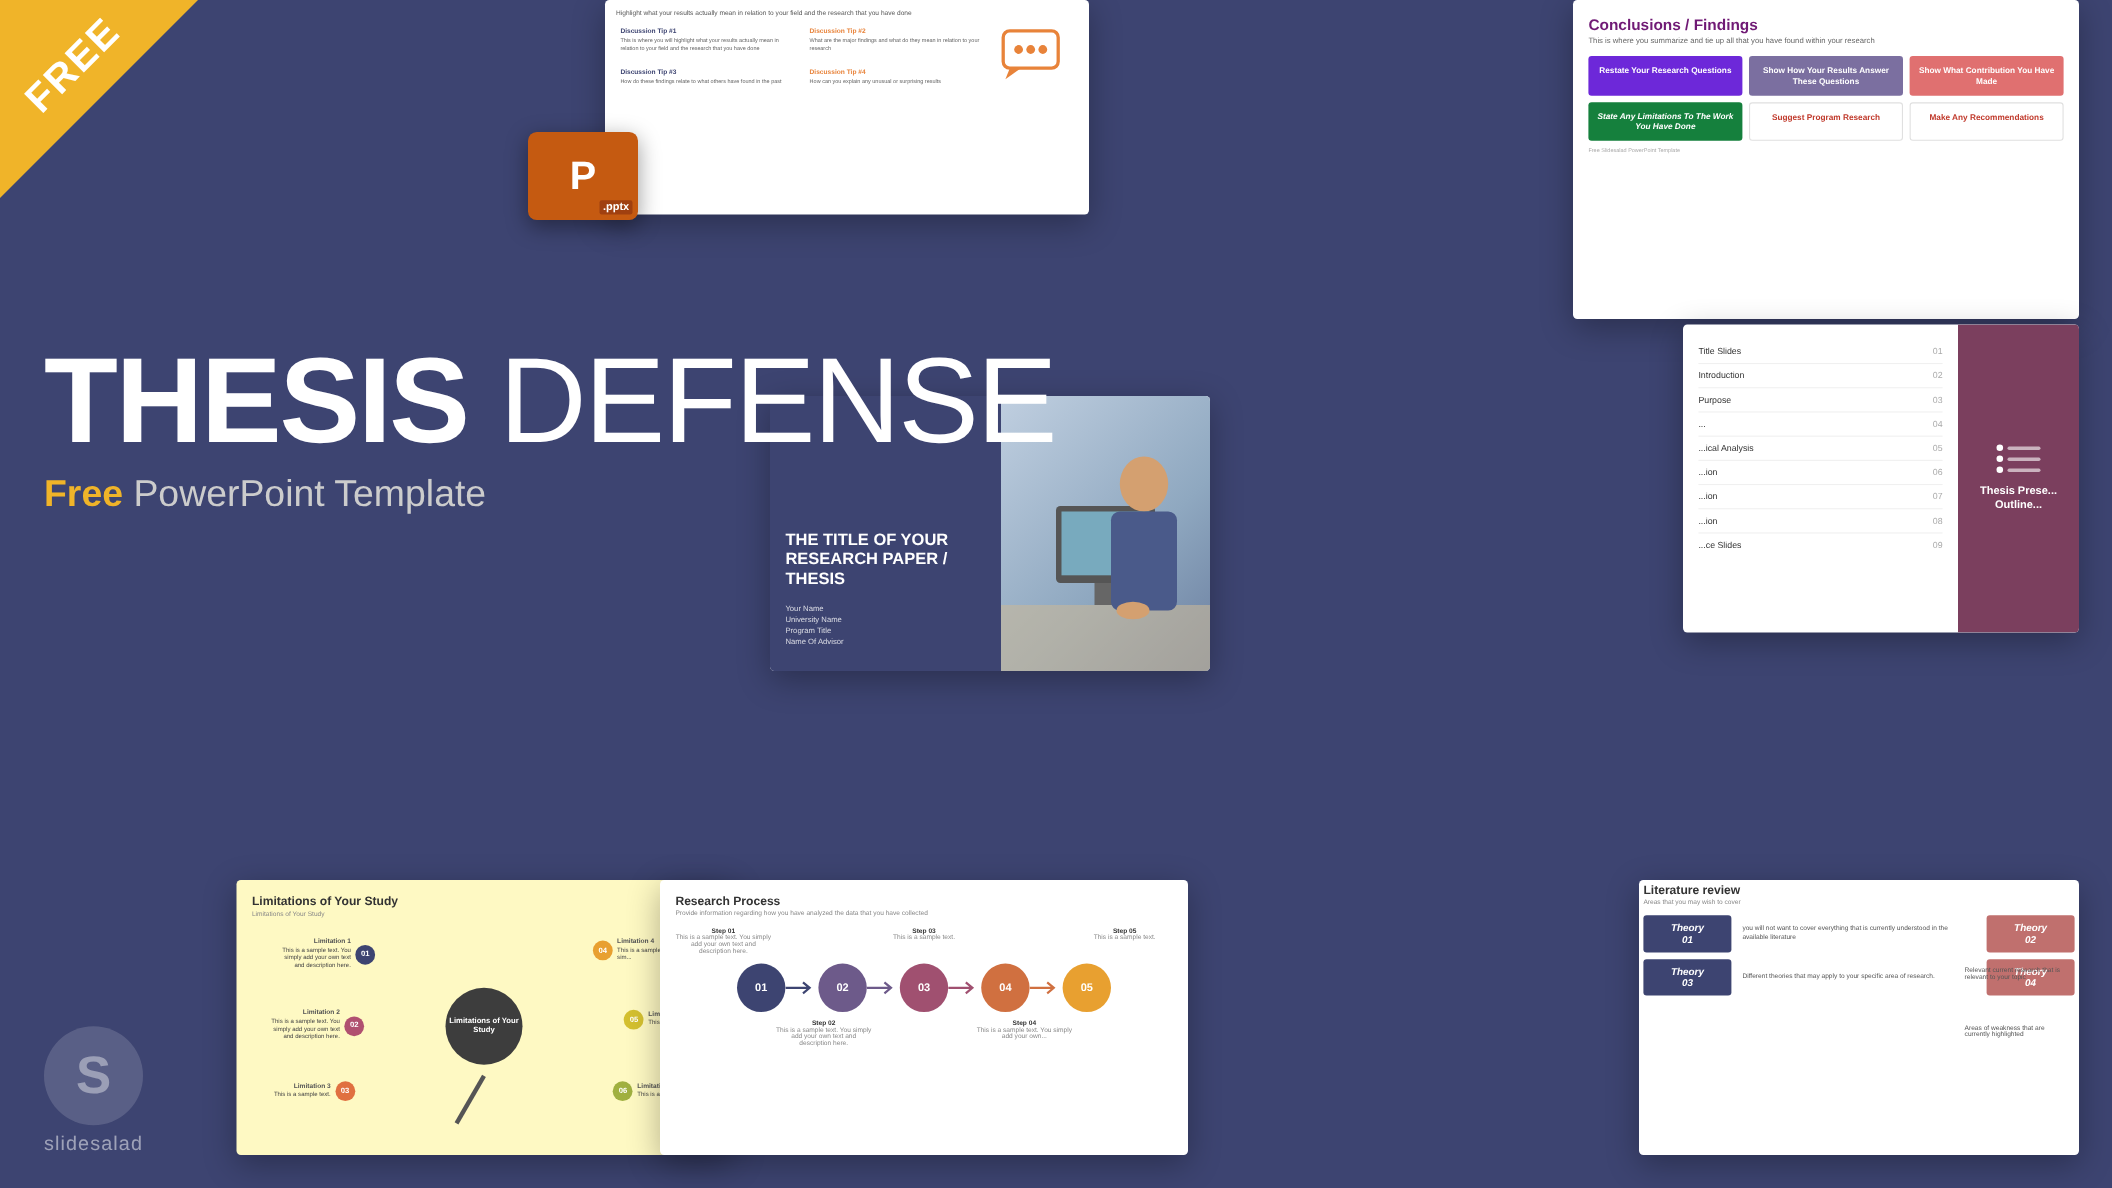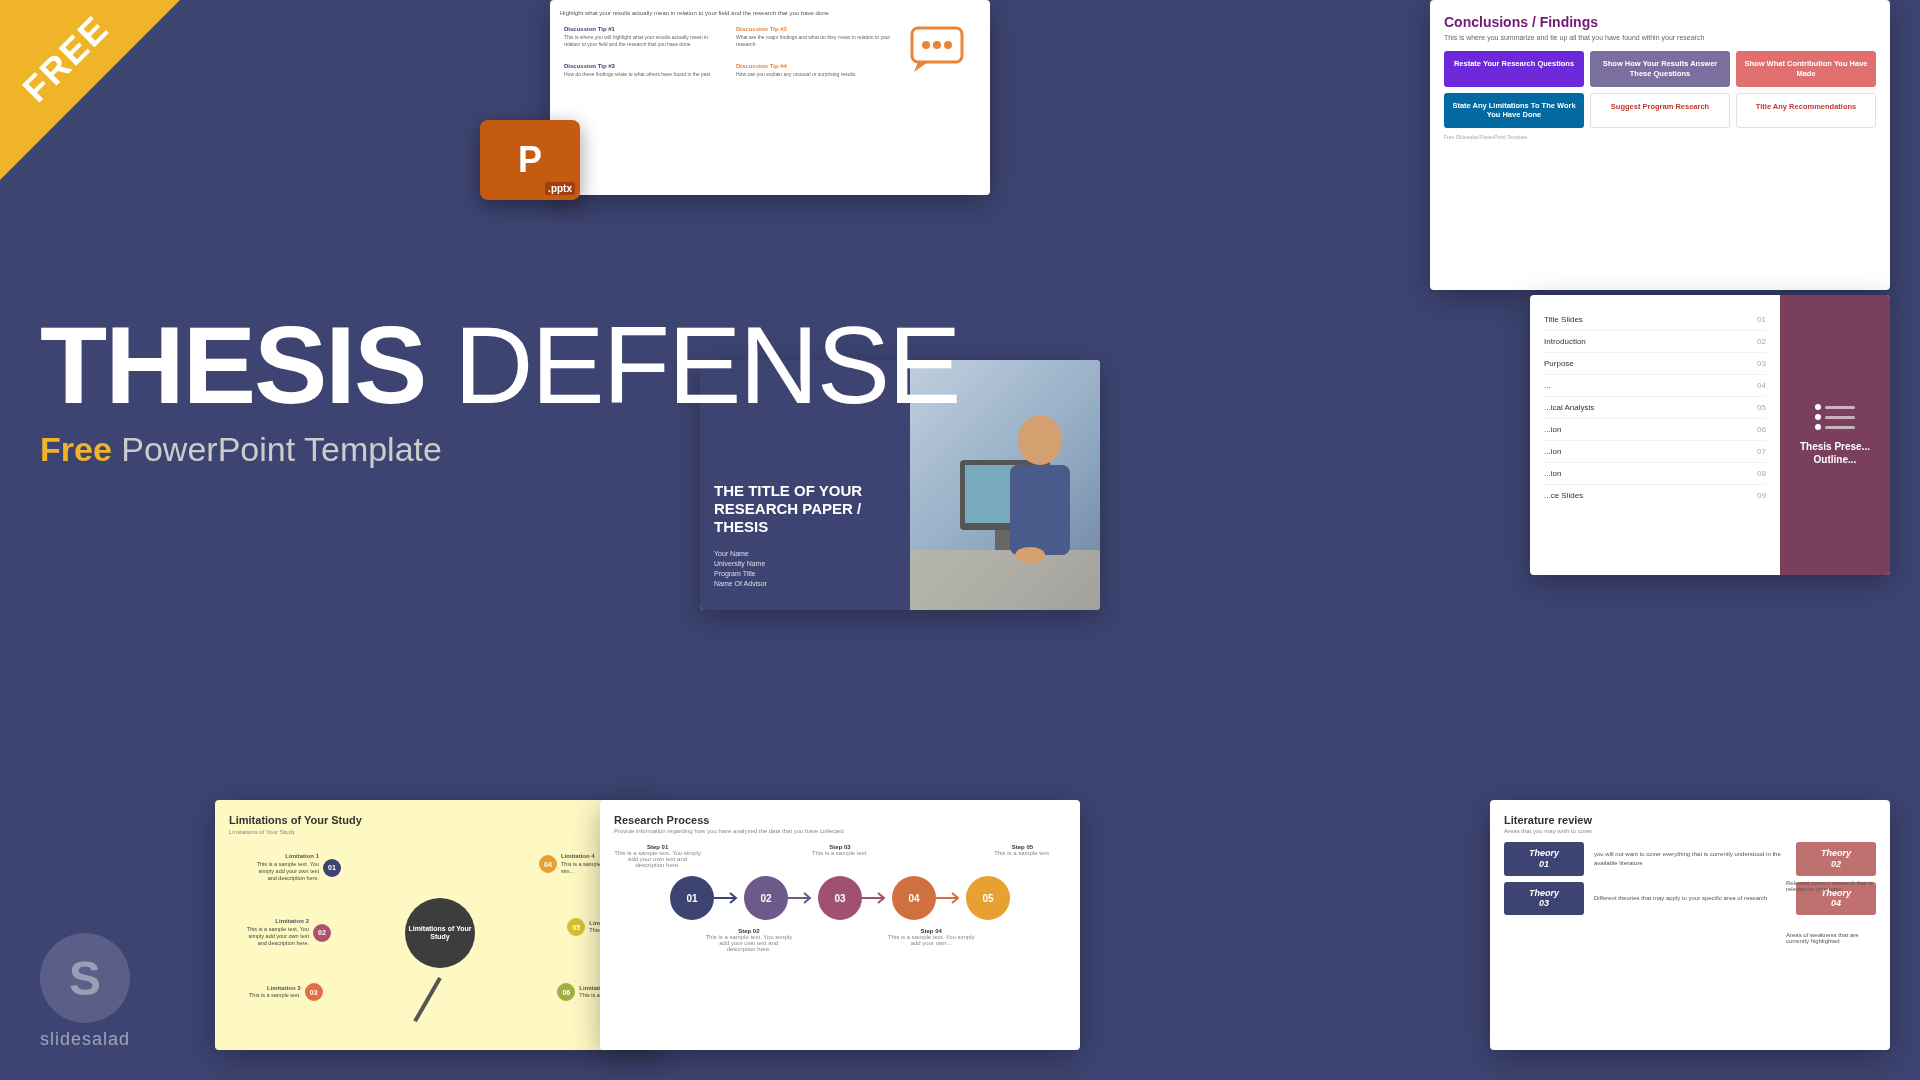--- a/index.html
+++ b/index.html
@@ -186,21 +186,21 @@
       border-radius: 3px;
       font-size: 7.5px;
       font-weight: 600;
       text-align: center;
       line-height: 1.3;
       color: white;
     }
     .conc-box.navy { background: #6d28d9; }
     .conc-box.purple { background: #7b6fa0; }
     .conc-box.salmon { background: #e07070; }
-    .conc-box.red-strong { background: #0369a1; color: white; }
+    .conc-box.red-strong { background: #15803d; color: white; font-style: italic; }
     .conc-box.gold { color: #c0392b; border: 1px solid #e0e0e0; background: white; }
     .conc-box.gold2 { color: #c0392b; border: 1px solid #e0e0e0; background: white; }
     .slide-footer {
       font-size: 5px;
       color: #aaa;
       margin-top: 6px;
     }
 
     
     .slide-toc {
@@ -420,21 +420,21 @@
 
     
     .slide-lit {
       position: absolute;
       bottom: 30px; right: 30px;
       width: 400px; height: 250px;
       background: white;
       border-radius: 4px;
       box-shadow: 0 8px 30px rgba(0,0,0,0.3);
       overflow: hidden;
-      padding: 14px;
+      padding: 4px;
     }
     .slide-lit h3 {
       font-size: 11px;
       font-weight: 700;
       color: #333;
       margin-bottom: 2px;
     }
     .slide-lit .sub {
       font-size: 6px;
       color: #888;
@@ -535,21 +535,21 @@
   <h3>Conclusions / Findings</h3>
   <div class="sub">This is where you summarize and tie up all that you have found within your research</div>
   <div class="conc-grid">
     <div class="conc-box navy">Restate Your Research Questions</div>
     <div class="conc-box purple">Show How Your Results Answer These Questions</div>
     <div class="conc-box salmon">Show What Contribution You Have Made</div>
   </div>
   <div class="conc-grid">
     <div class="conc-box red-strong">State Any Limitations To The Work You Have Done</div>
     <div class="conc-box gold">Suggest Program Research</div>
-    <div class="conc-box gold2">Title Any Recommendations</div>
+    <div class="conc-box gold2">Make Any Recommendations</div>
   </div>
   <div class="slide-footer">Free Slidesalad PowerPoint Template</div>
 </div>
 
 <div class="slide-toc">
   <div class="toc-left">
     <div class="toc-row">
       <span>Title Slides</span>
       <span class="num">01</span>
     </div>

